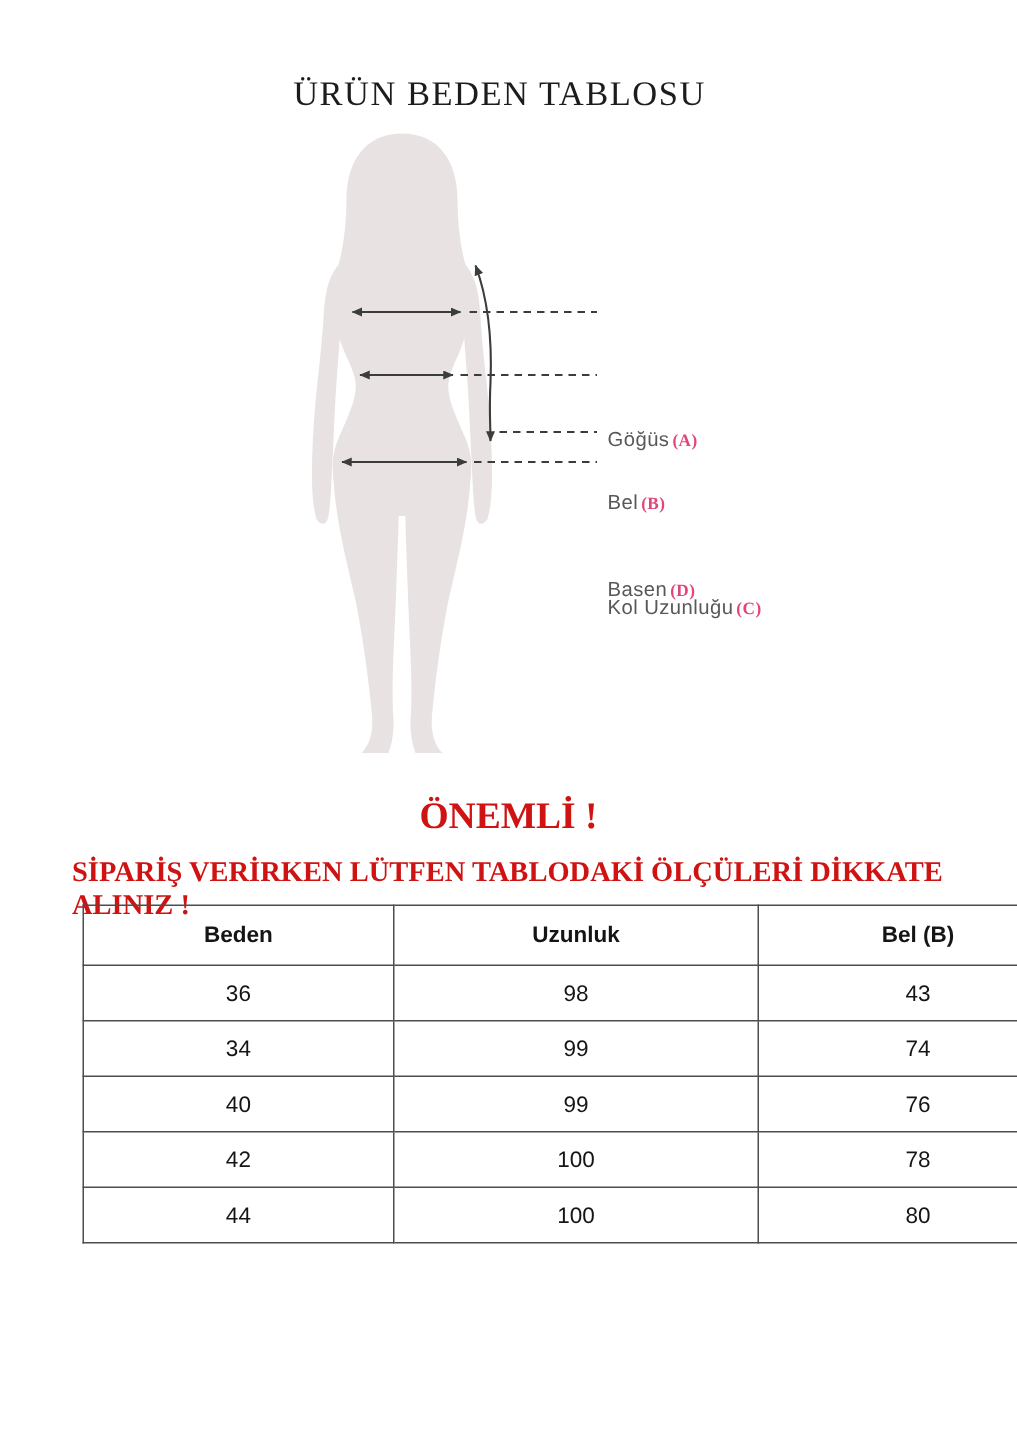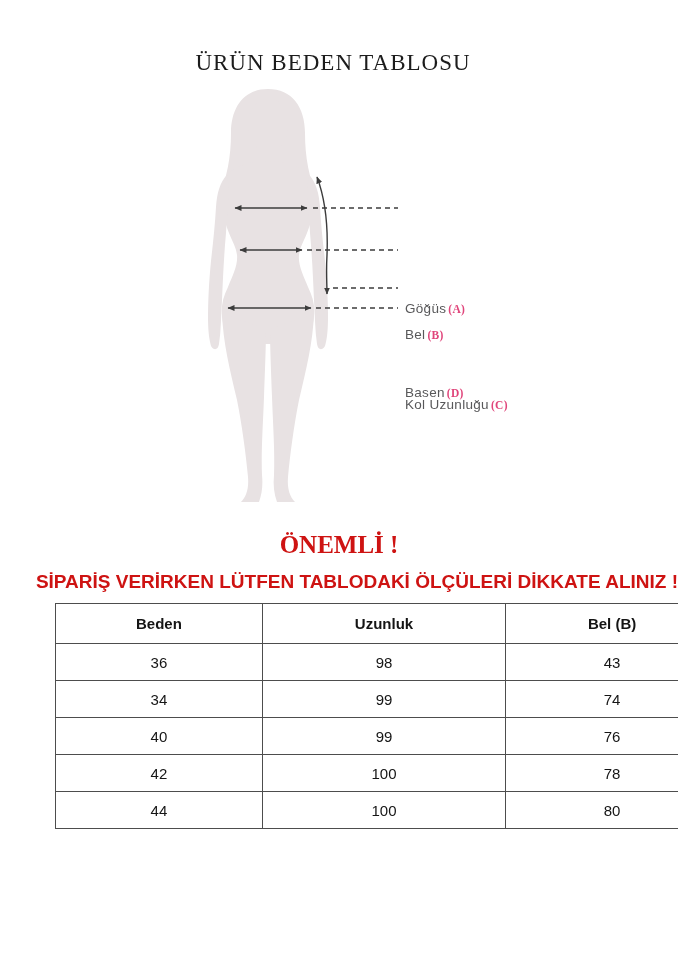--- a/index.html
+++ b/index.html
@@ -29,33 +29,33 @@
   .dline{stroke:var(--measure-line);stroke-width:1.4;fill:none;stroke-dasharray:5 4;}
   .measure-label{
     position:absolute;left:405px;height:15px;line-height:15px;
     font-size:13.5px;letter-spacing:0.3px;color:var(--label-gray);
     white-space:nowrap;
   }
   .measure-label .letter{
     font-family:"Liberation Serif",serif;font-weight:700;
     font-size:11.5px;color:var(--label-pink);margin-left:2px;
   }
-  .label-gogus{top:216px;}
+  .label-gogus{top:200px;}
   .label-bel{top:242px;}
   .label-kol{top:280px;margin-top:32px;}
   .label-basen{top:300px;}
   .important-heading{
     position:absolute;top:531px;left:0;width:678px;text-align:center;
     font-family:"Liberation Serif",serif;font-weight:700;
     font-size:25px;color:var(--accent-red);
   }
   .warning-text{
-    position:absolute;top:571px;left:0;width:678px;text-align:right;
-    font-family:Liberation Sans, sans-serif;font-weight:700;
-    font-size:19px;color:var(--accent-red);
+    position:absolute;top:571px;left:0;width:678px;text-align:left;
+    font-family:Liberation Serif, serif;font-weight:700;
+    font-size:19px;color:var(--accent-red);padding-left:48px;
   }
   table.size-table{
     position:absolute;left:55px;top:603px;width:664px;
     border-collapse:collapse;table-layout:fixed;
   }
   .size-table th,.size-table td{
     border:1px solid var(--table-border);
     text-align:center;vertical-align:middle;color:#151515;
   }
   .size-table th{height:40px;font-size:15px;font-weight:700;}

